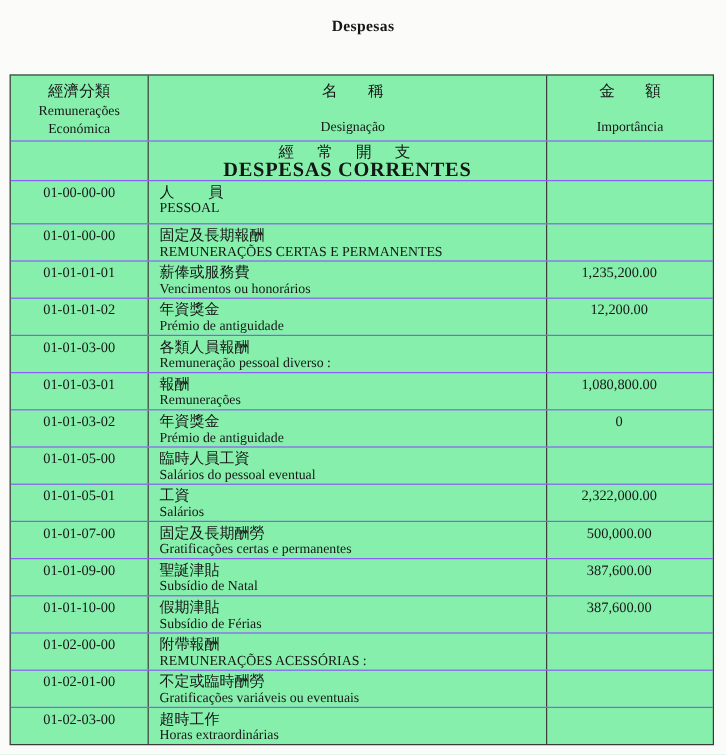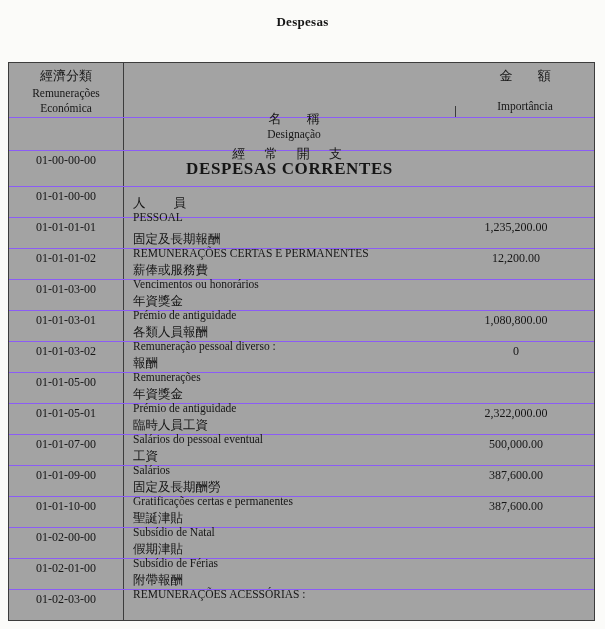--- a/index.html
+++ b/index.html
@@ -15,29 +15,29 @@
   .titles { text-align:center; padding-top:5px; }
   .title-zh {
     font-family:"DejaVu Sans","Liberation Sans",sans-serif;
     font-size:14px; font-weight:bold; letter-spacing:1px;
   }
   .title-pt { font-size:13px; font-weight:bold; margin-top:9px; letter-spacing:.3px; }
 
   .table {
     position:absolute; left:8px; top:62px; width:585px;
     border:1px solid #3c3c3c;
-    background:#a3a3a3;
+    background:#86efac;
   }
   .row { display:flex; border-top:1px solid #8b5cf6; box-sizing:border-box; }
   .row:first-child { border-top:none; }
 
   .c1 { width:115px; border-right:1px solid #3c3c3c; box-sizing:border-box;
         text-align:center; }
   .c2 { width:332px; border-right:1px solid #3c3c3c; box-sizing:border-box;
-        padding-left:9px;margin-top:43px; }
+        padding-left:9px; }
   .c3 { flex:1; text-align:center; padding-right:18px; box-sizing:border-box; }
 
   
   .header-row { height:54px; }
   .hc { display:flex; flex-direction:column; align-items:center; }
   .hc .zh-h { font-size:13px; padding-top:4px; }
   .hc .pt-h { font-size:11.5px; line-height:13px; }
   .h-c1 .pt-h { margin-top:2px; }
   .h-bottom { margin-top:auto; padding-bottom:4px; }
   .wide { word-spacing:22px; }
@@ -208,20 +208,24 @@
       <div class="c1 code">01-02-00-00</div>
       <div class="c2">
         <div class="zh">附帶報酬</div>
         <div class="pt">REMUNERAÇÕES ACESSÓRIAS :</div>
       </div>
       <div class="c3 amt"></div>
     </div>
 
     <div class="row data-row">
       <div class="c1 code">01-02-01-00</div>
+      <div class="c2">
+        <div class="zh">不定或臨時酬勞</div>
+        <div class="pt">Gratificações variáveis ou eventuais</div>
+      </div>
       <div class="c3 amt"></div>
     </div>
 
     <div class="row data-row">
       <div class="c1 code">01-02-03-00</div>
       <div class="c2">
         <div class="zh">超時工作</div>
         <div class="pt">Horas extraordinárias</div>
       </div>
       <div class="c3 amt"></div>

